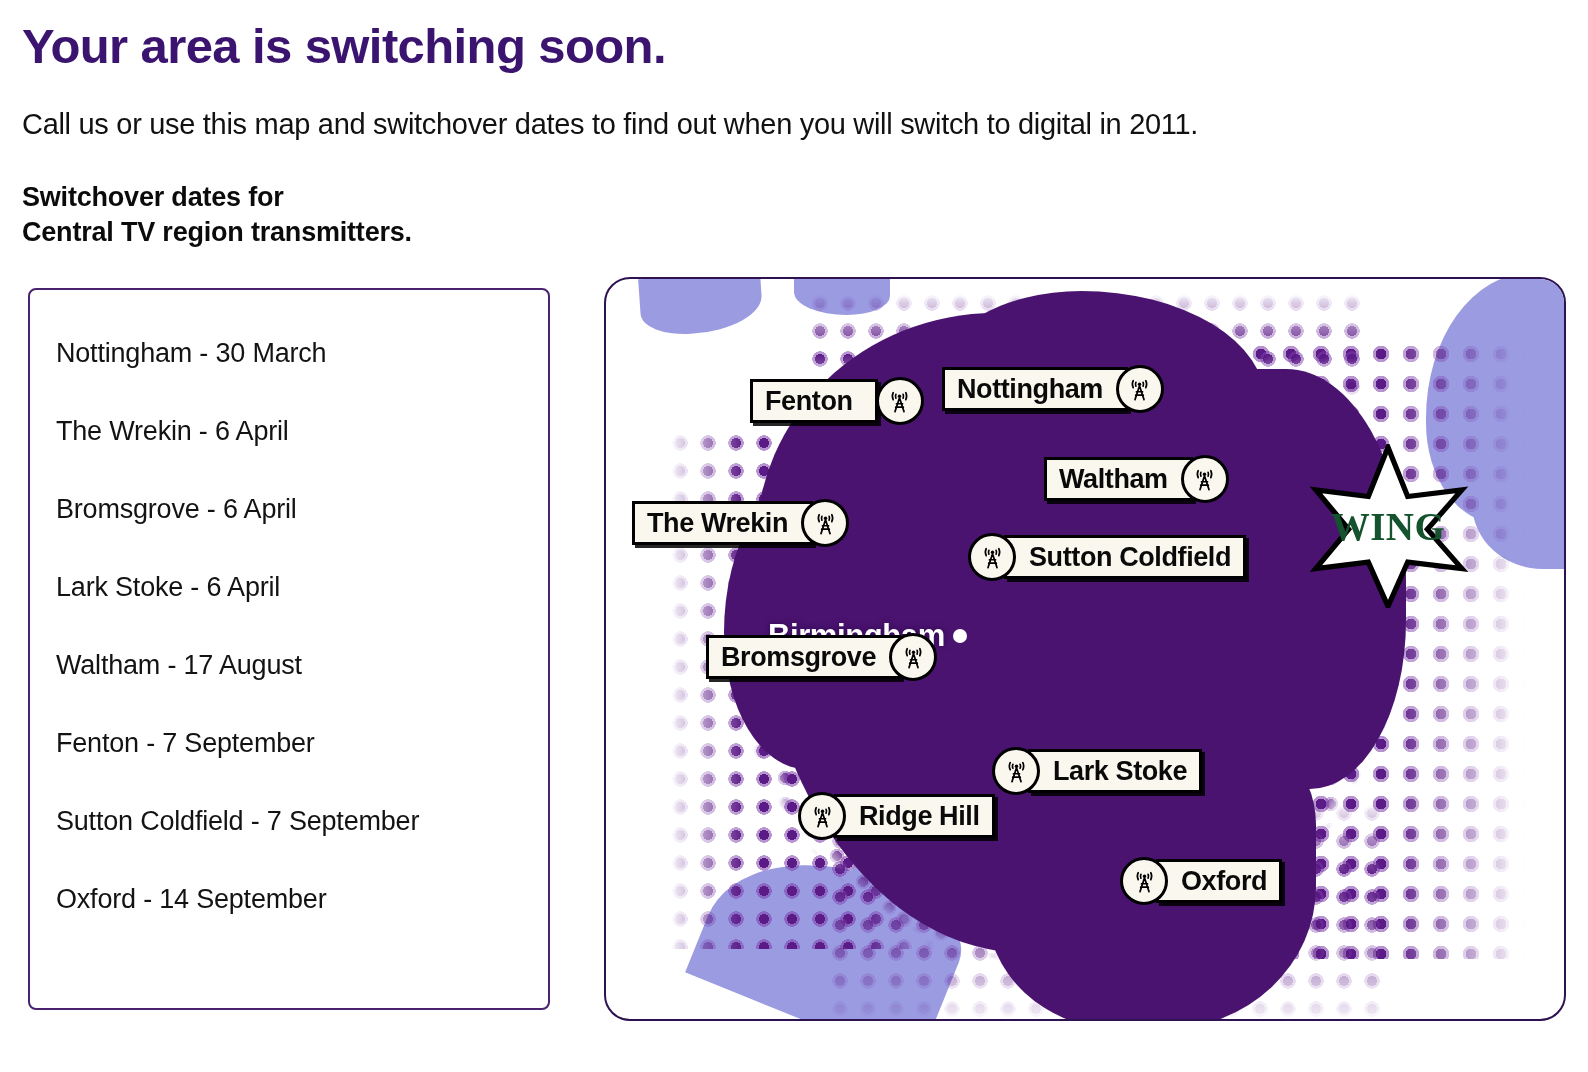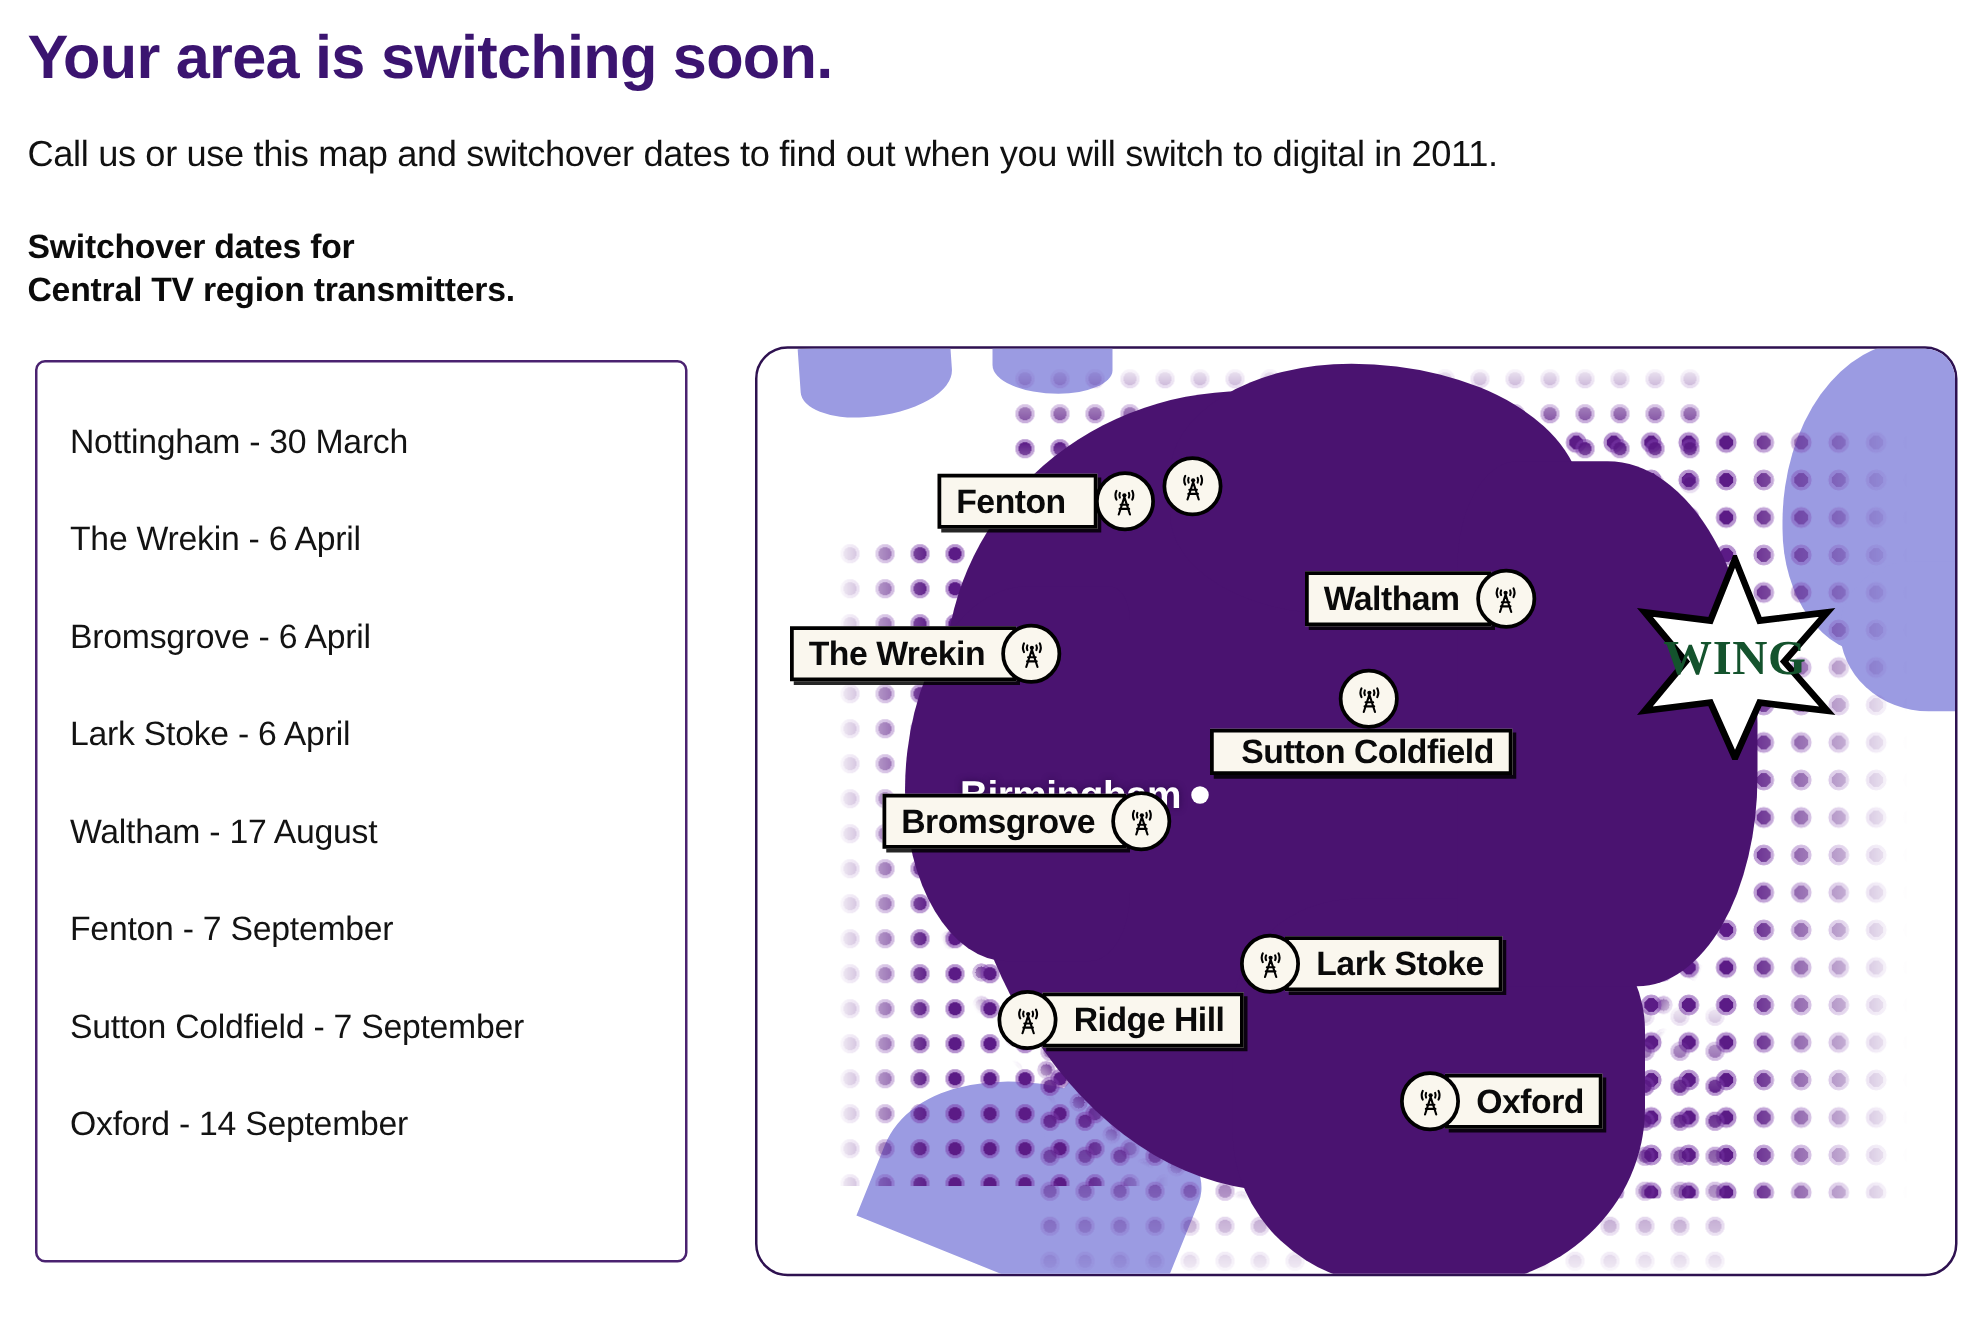--- a/index.html
+++ b/index.html
@@ -220,20 +220,21 @@
             <path d="M6.4 4.2a7 7 0 0 0 0 6.2M17.6 4.2a7 7 0 0 1 0 6.2"></path>
             <path d="M8.8 5.6a4 4 0 0 0 0 3.4M15.2 5.6a4 4 0 0 1 0 3.4"></path>
           </g>
           <circle cx="12" cy="7.3" r="1.5" fill="#000"></circle>
           <path d="M12 8.6 L8 21 M12 8.6 L16 21 M9.3 14 H14.7 M8.6 17 H15.4" stroke="#000" stroke-width="1.5" fill="none" stroke-linecap="round"></path>
         </svg>
       </span>
     </div>
 
     <div class="map-label icon-right" style="left:336px;top:88px;">
+      <span class="label-box">Nottingham</span>
       <span class="tx-icon">
         <svg viewBox="0 0 24 24" width="27" height="27" aria-hidden="true">
           <g fill="none" stroke="#000" stroke-width="1.5" stroke-linecap="round">
             <path d="M6.4 4.2a7 7 0 0 0 0 6.2M17.6 4.2a7 7 0 0 1 0 6.2"></path>
             <path d="M8.8 5.6a4 4 0 0 0 0 3.4M15.2 5.6a4 4 0 0 1 0 3.4"></path>
           </g>
           <circle cx="12" cy="7.3" r="1.5" fill="#000"></circle>
           <path d="M12 8.6 L8 21 M12 8.6 L16 21 M9.3 14 H14.7 M8.6 17 H15.4" stroke="#000" stroke-width="1.5" fill="none" stroke-linecap="round"></path>
         </svg>
       </span>
@@ -260,21 +261,21 @@
           <g fill="none" stroke="#000" stroke-width="1.5" stroke-linecap="round">
             <path d="M6.4 4.2a7 7 0 0 0 0 6.2M17.6 4.2a7 7 0 0 1 0 6.2"></path>
             <path d="M8.8 5.6a4 4 0 0 0 0 3.4M15.2 5.6a4 4 0 0 1 0 3.4"></path>
           </g>
           <circle cx="12" cy="7.3" r="1.5" fill="#000"></circle>
           <path d="M12 8.6 L8 21 M12 8.6 L16 21 M9.3 14 H14.7 M8.6 17 H15.4" stroke="#000" stroke-width="1.5" fill="none" stroke-linecap="round"></path>
         </svg>
       </span>
     </div>
 
-    <div class="map-label icon-left" style="left:362px;top:256px;flex-direction:column;">
+    <div class="map-label icon-left" style="left:362px;top:256px;">
       <span class="tx-icon">
         <svg viewBox="0 0 24 24" width="27" height="27" aria-hidden="true">
           <g fill="none" stroke="#000" stroke-width="1.5" stroke-linecap="round">
             <path d="M6.4 4.2a7 7 0 0 0 0 6.2M17.6 4.2a7 7 0 0 1 0 6.2"></path>
             <path d="M8.8 5.6a4 4 0 0 0 0 3.4M15.2 5.6a4 4 0 0 1 0 3.4"></path>
           </g>
           <circle cx="12" cy="7.3" r="1.5" fill="#000"></circle>
           <path d="M12 8.6 L8 21 M12 8.6 L16 21 M9.3 14 H14.7 M8.6 17 H15.4" stroke="#000" stroke-width="1.5" fill="none" stroke-linecap="round"></path>
         </svg>
       </span>

